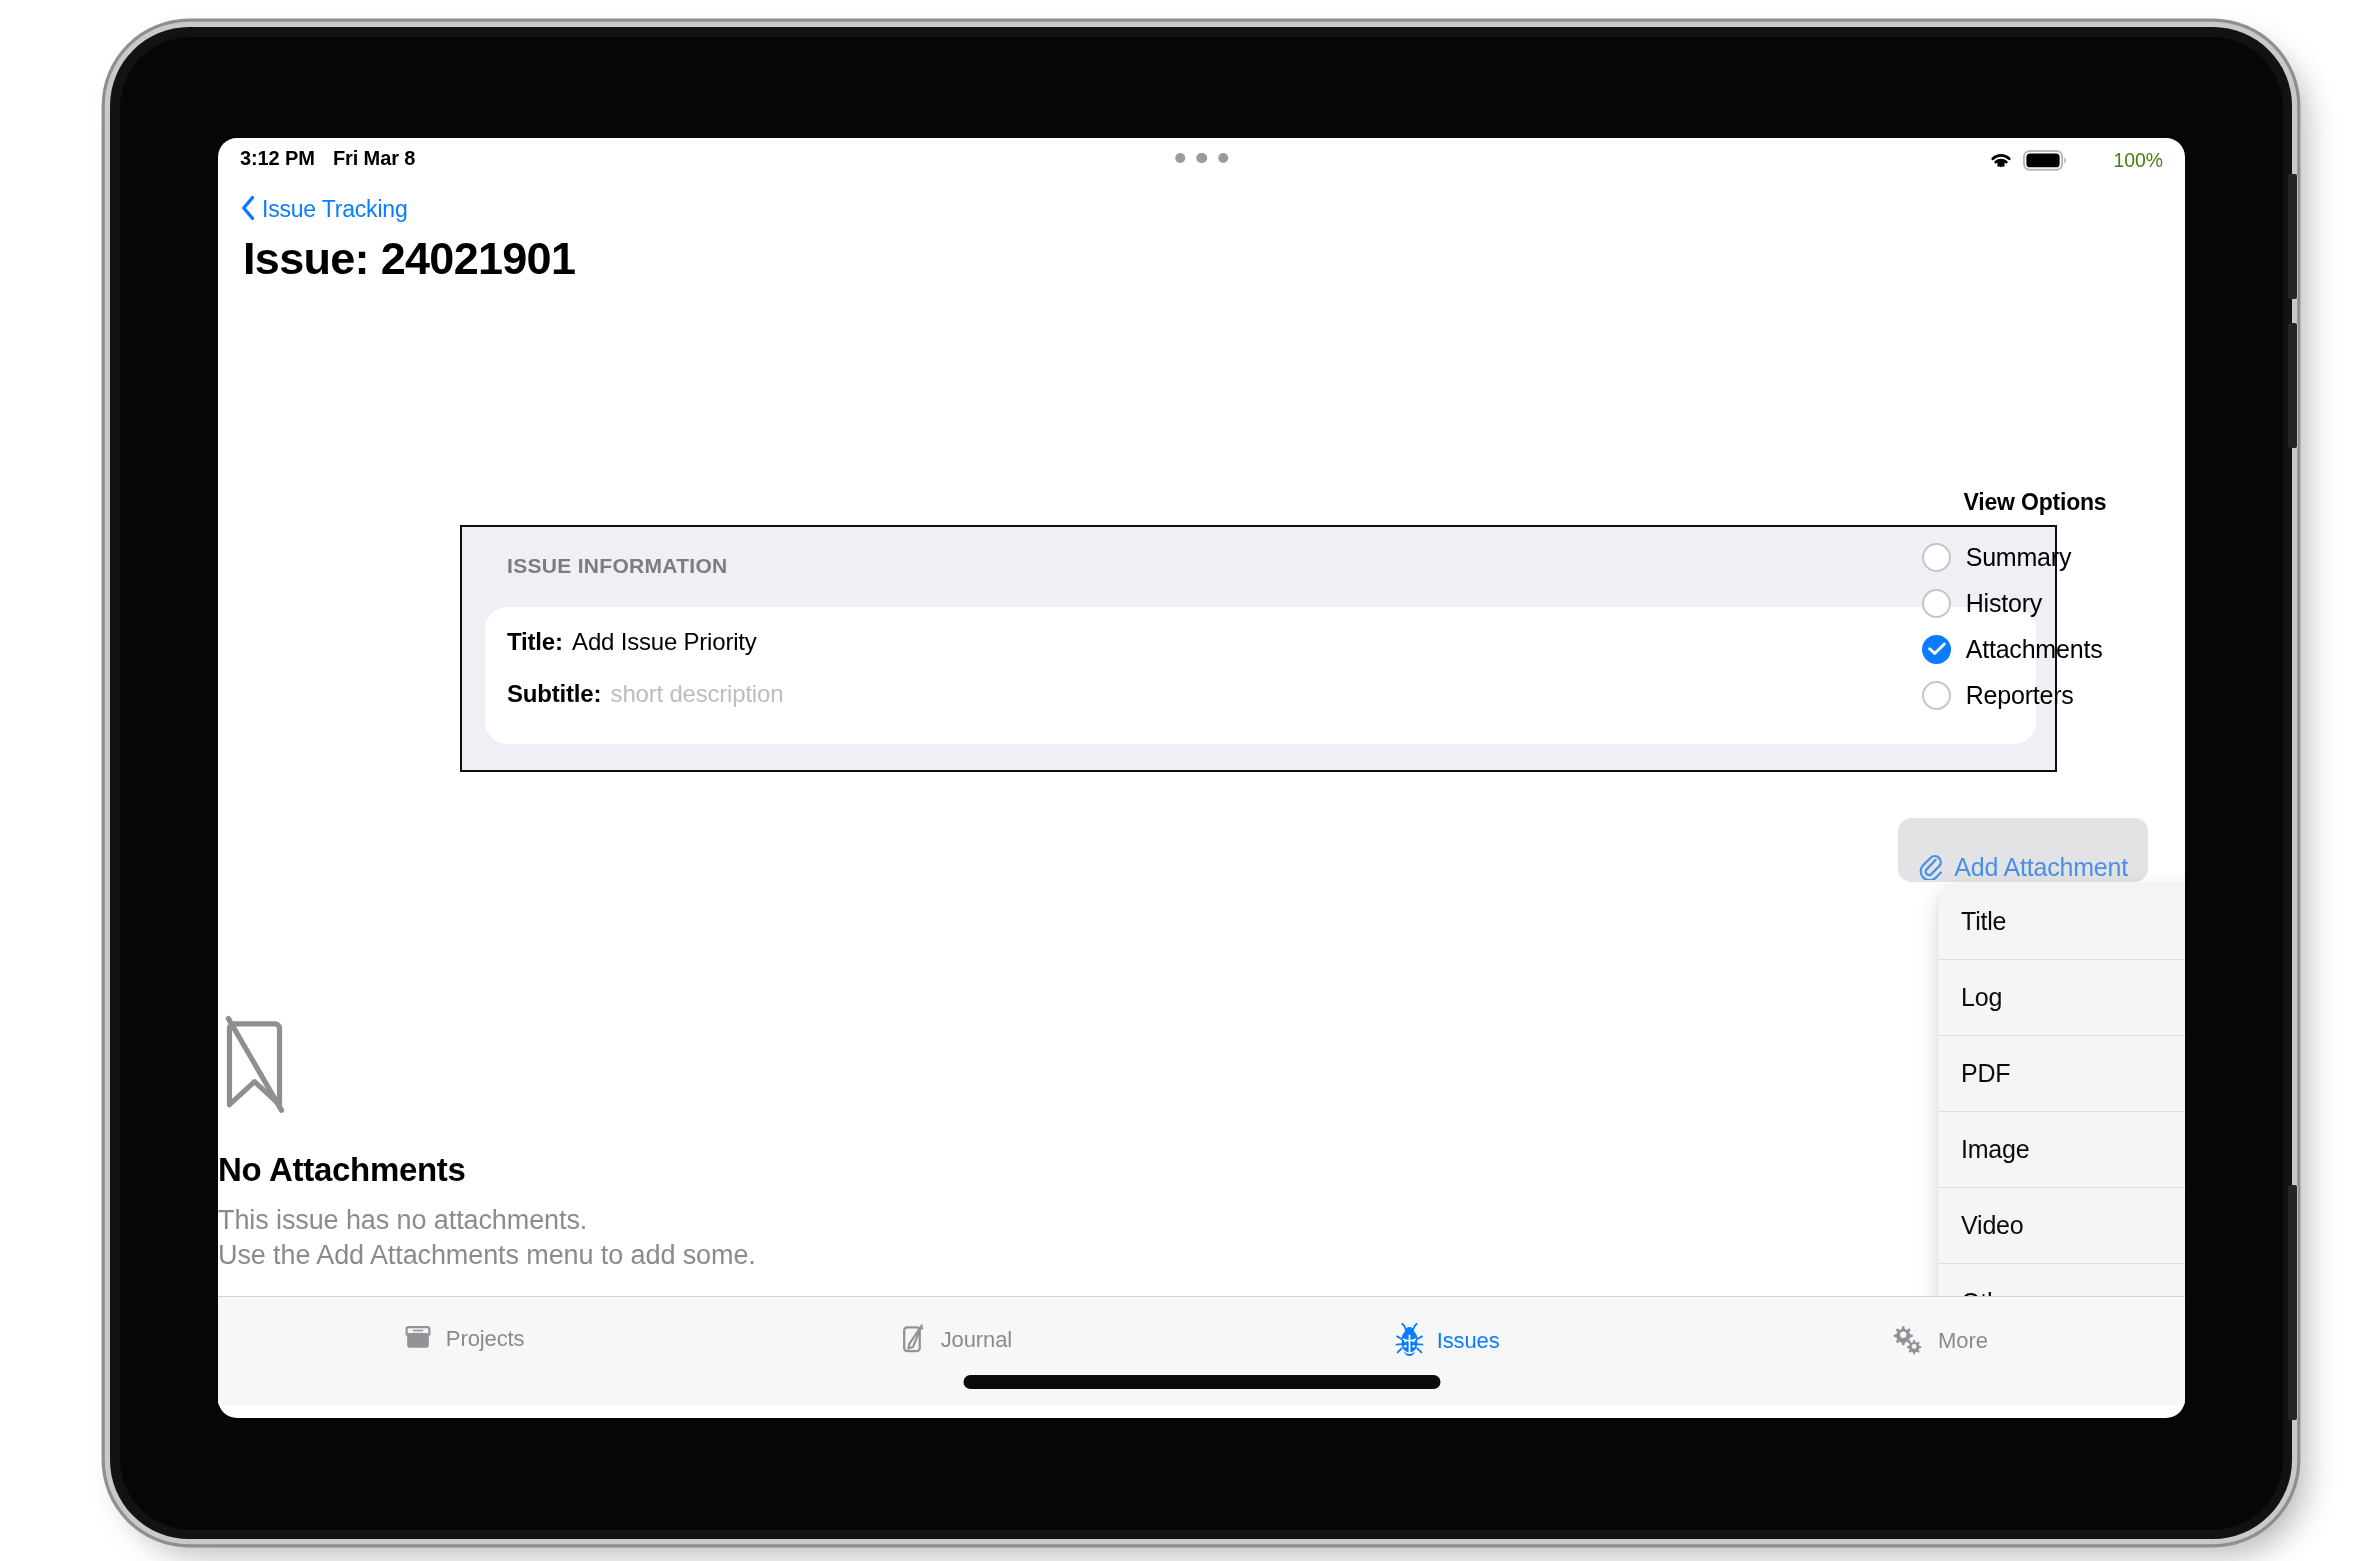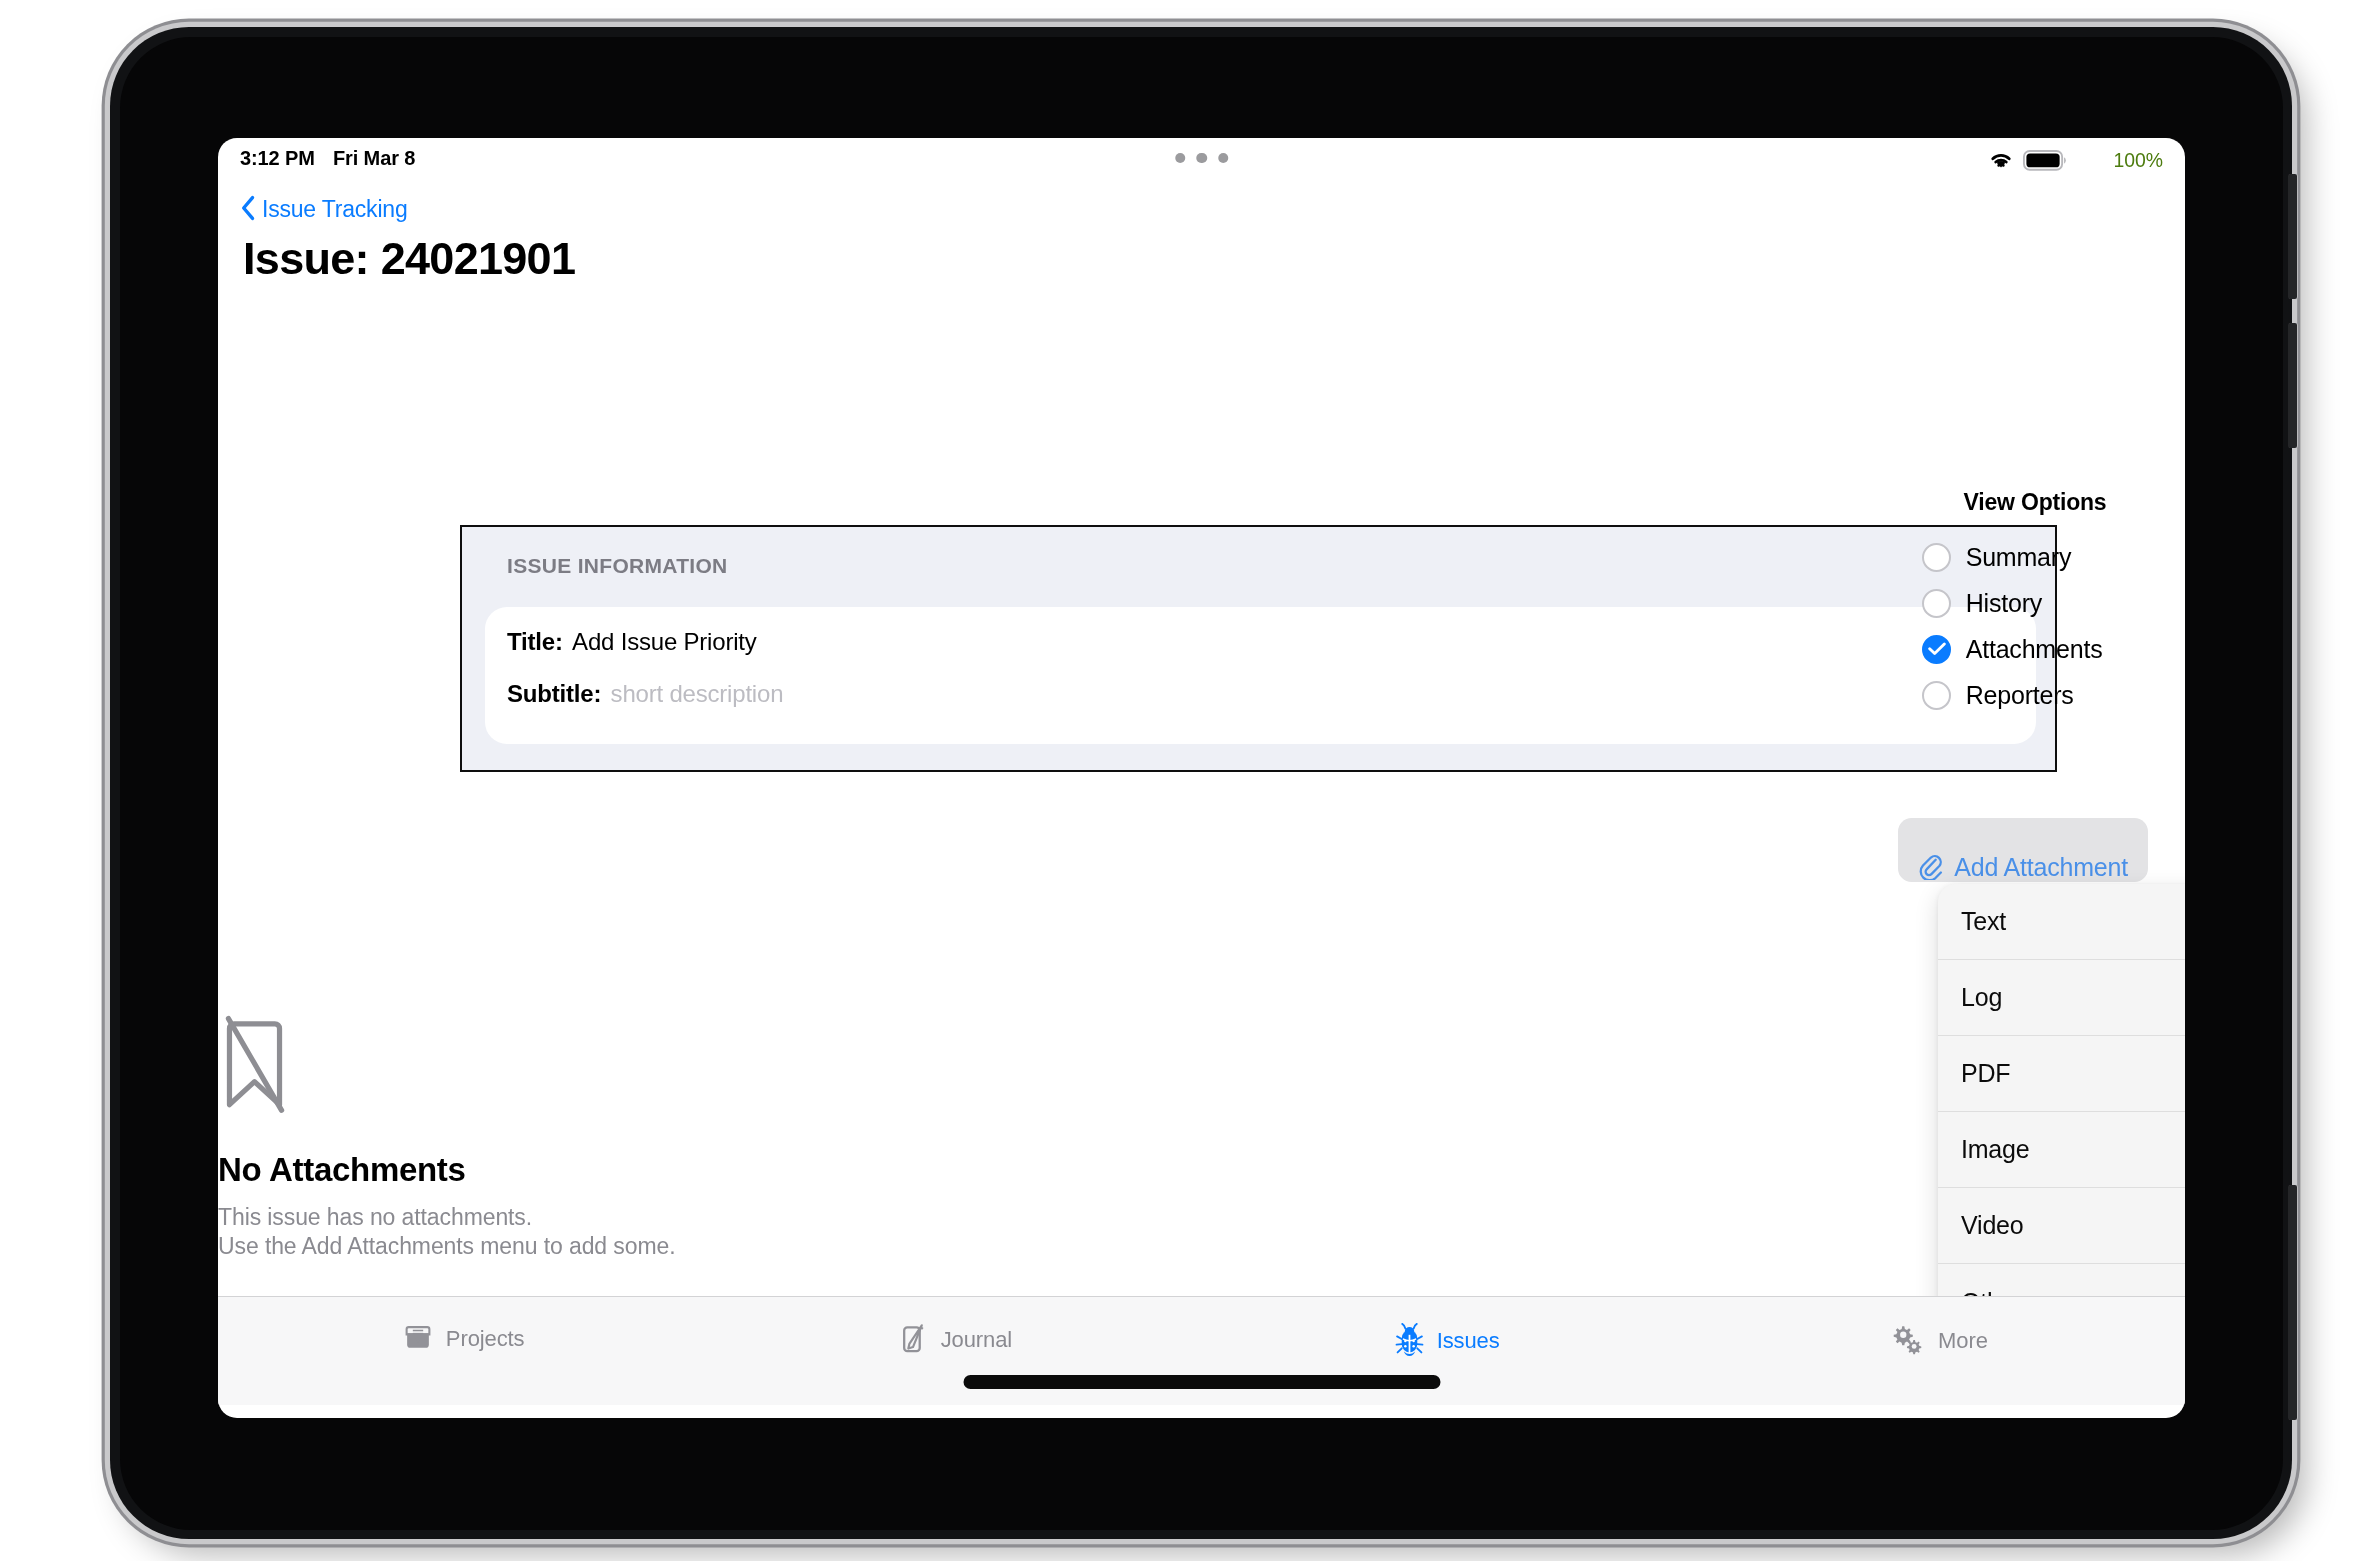--- a/index.html
+++ b/index.html
@@ -200,21 +200,21 @@
     position: absolute;
     left: 0; right: 0; top: 877px;
     display: flex; flex-direction: column; align-items: flex-start;
   }
   #empty-icon { margin-bottom: 34px; }
   #empty-title {
     font-size: 33px; font-weight: 700; color: #000;
     letter-spacing: -0.3px; margin-bottom: 13.6px;
   }
   .empty-sub {
-    font-size: 23px; font-weight: 400; color: #8a8a90;
+    font-size: 27px; font-weight: 400; color: #8a8a90;
     letter-spacing: -0.1px; line-height: 1.3;
     text-align: center;
   }
 
   
   #tab-bar {
     position: absolute; left: 0; bottom: 13px;
     width: 100%; height: 109px;
     background: #f7f7f8;
     border-top: 1.6px solid #d3d3d5;
@@ -361,21 +361,21 @@
       </svg>
     </div>
     <div id="empty-title">No Attachments</div>
     <div class="empty-sub">This issue has no attachments.</div>
     <div class="empty-sub">Use the Add Attachments menu to add some.</div>
   </div>
 
   <div id="attachment-menu">
 
     <div class="menu-item">
-      <span class="menu-item-label">Text</span>
+      <span class="menu-item-label">Title</span>
 
     </div>
 
     <div class="menu-item">
       <span class="menu-item-label">Log</span>
 
     </div>
 
     <div class="menu-item">
       <span class="menu-item-label">PDF</span>

